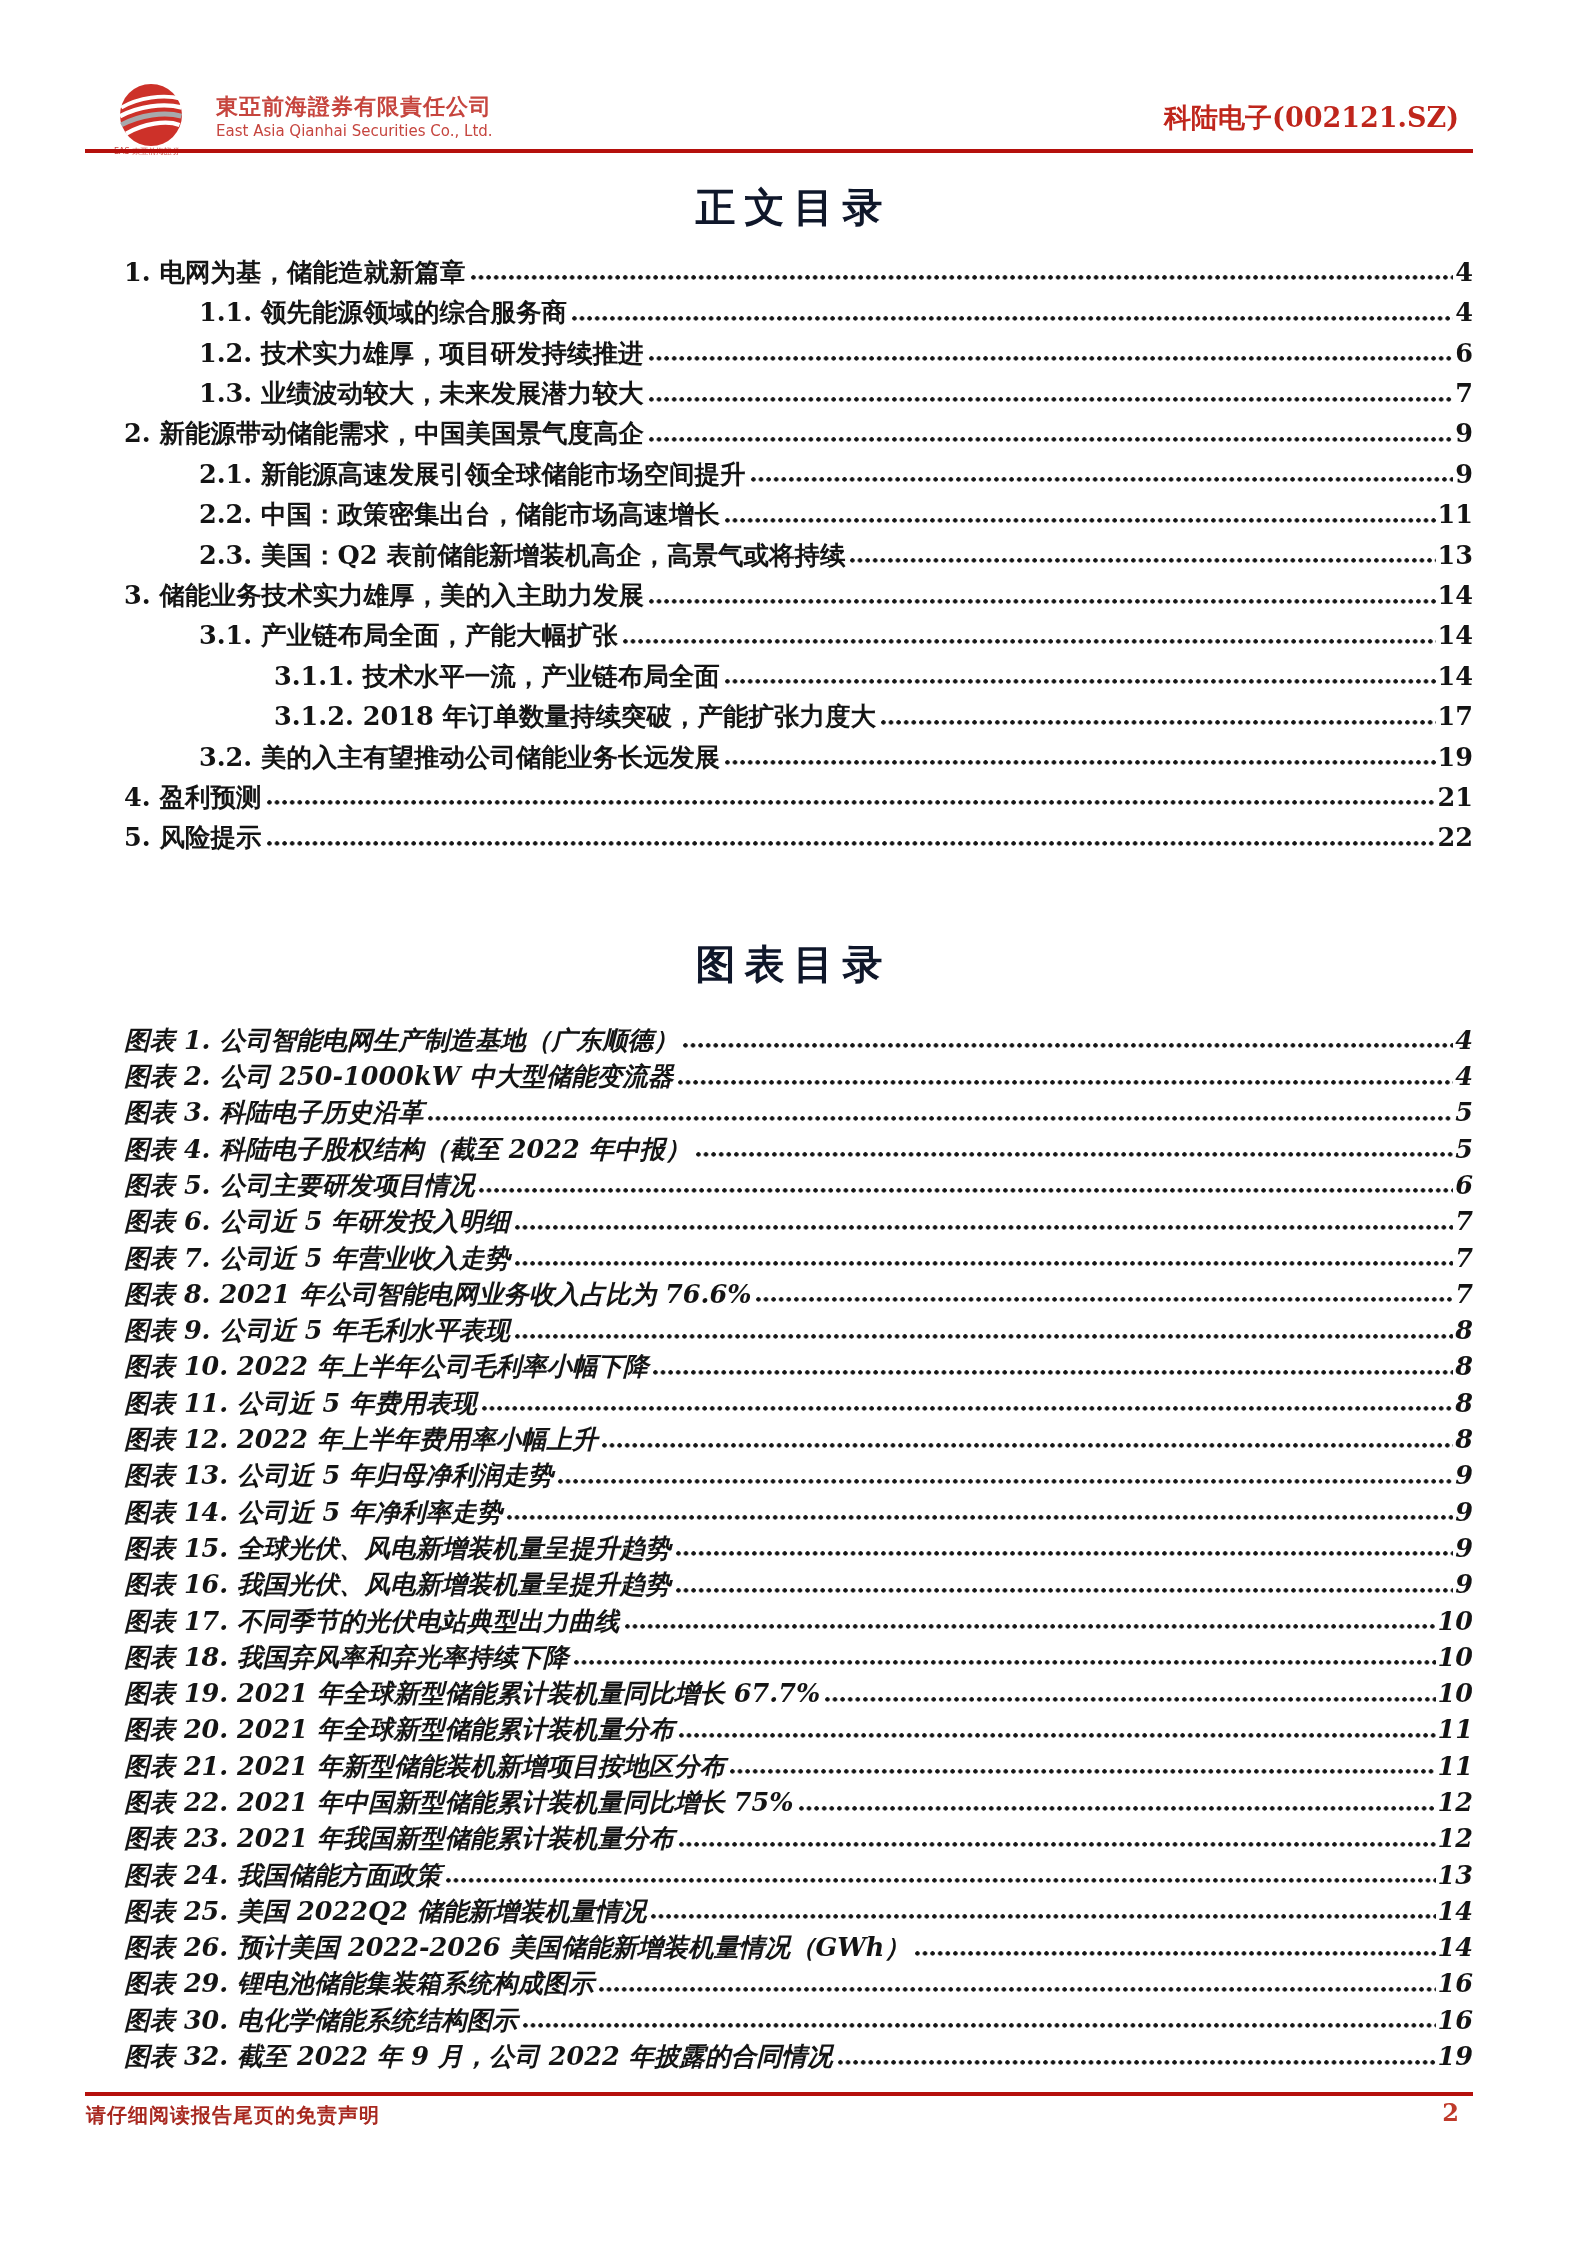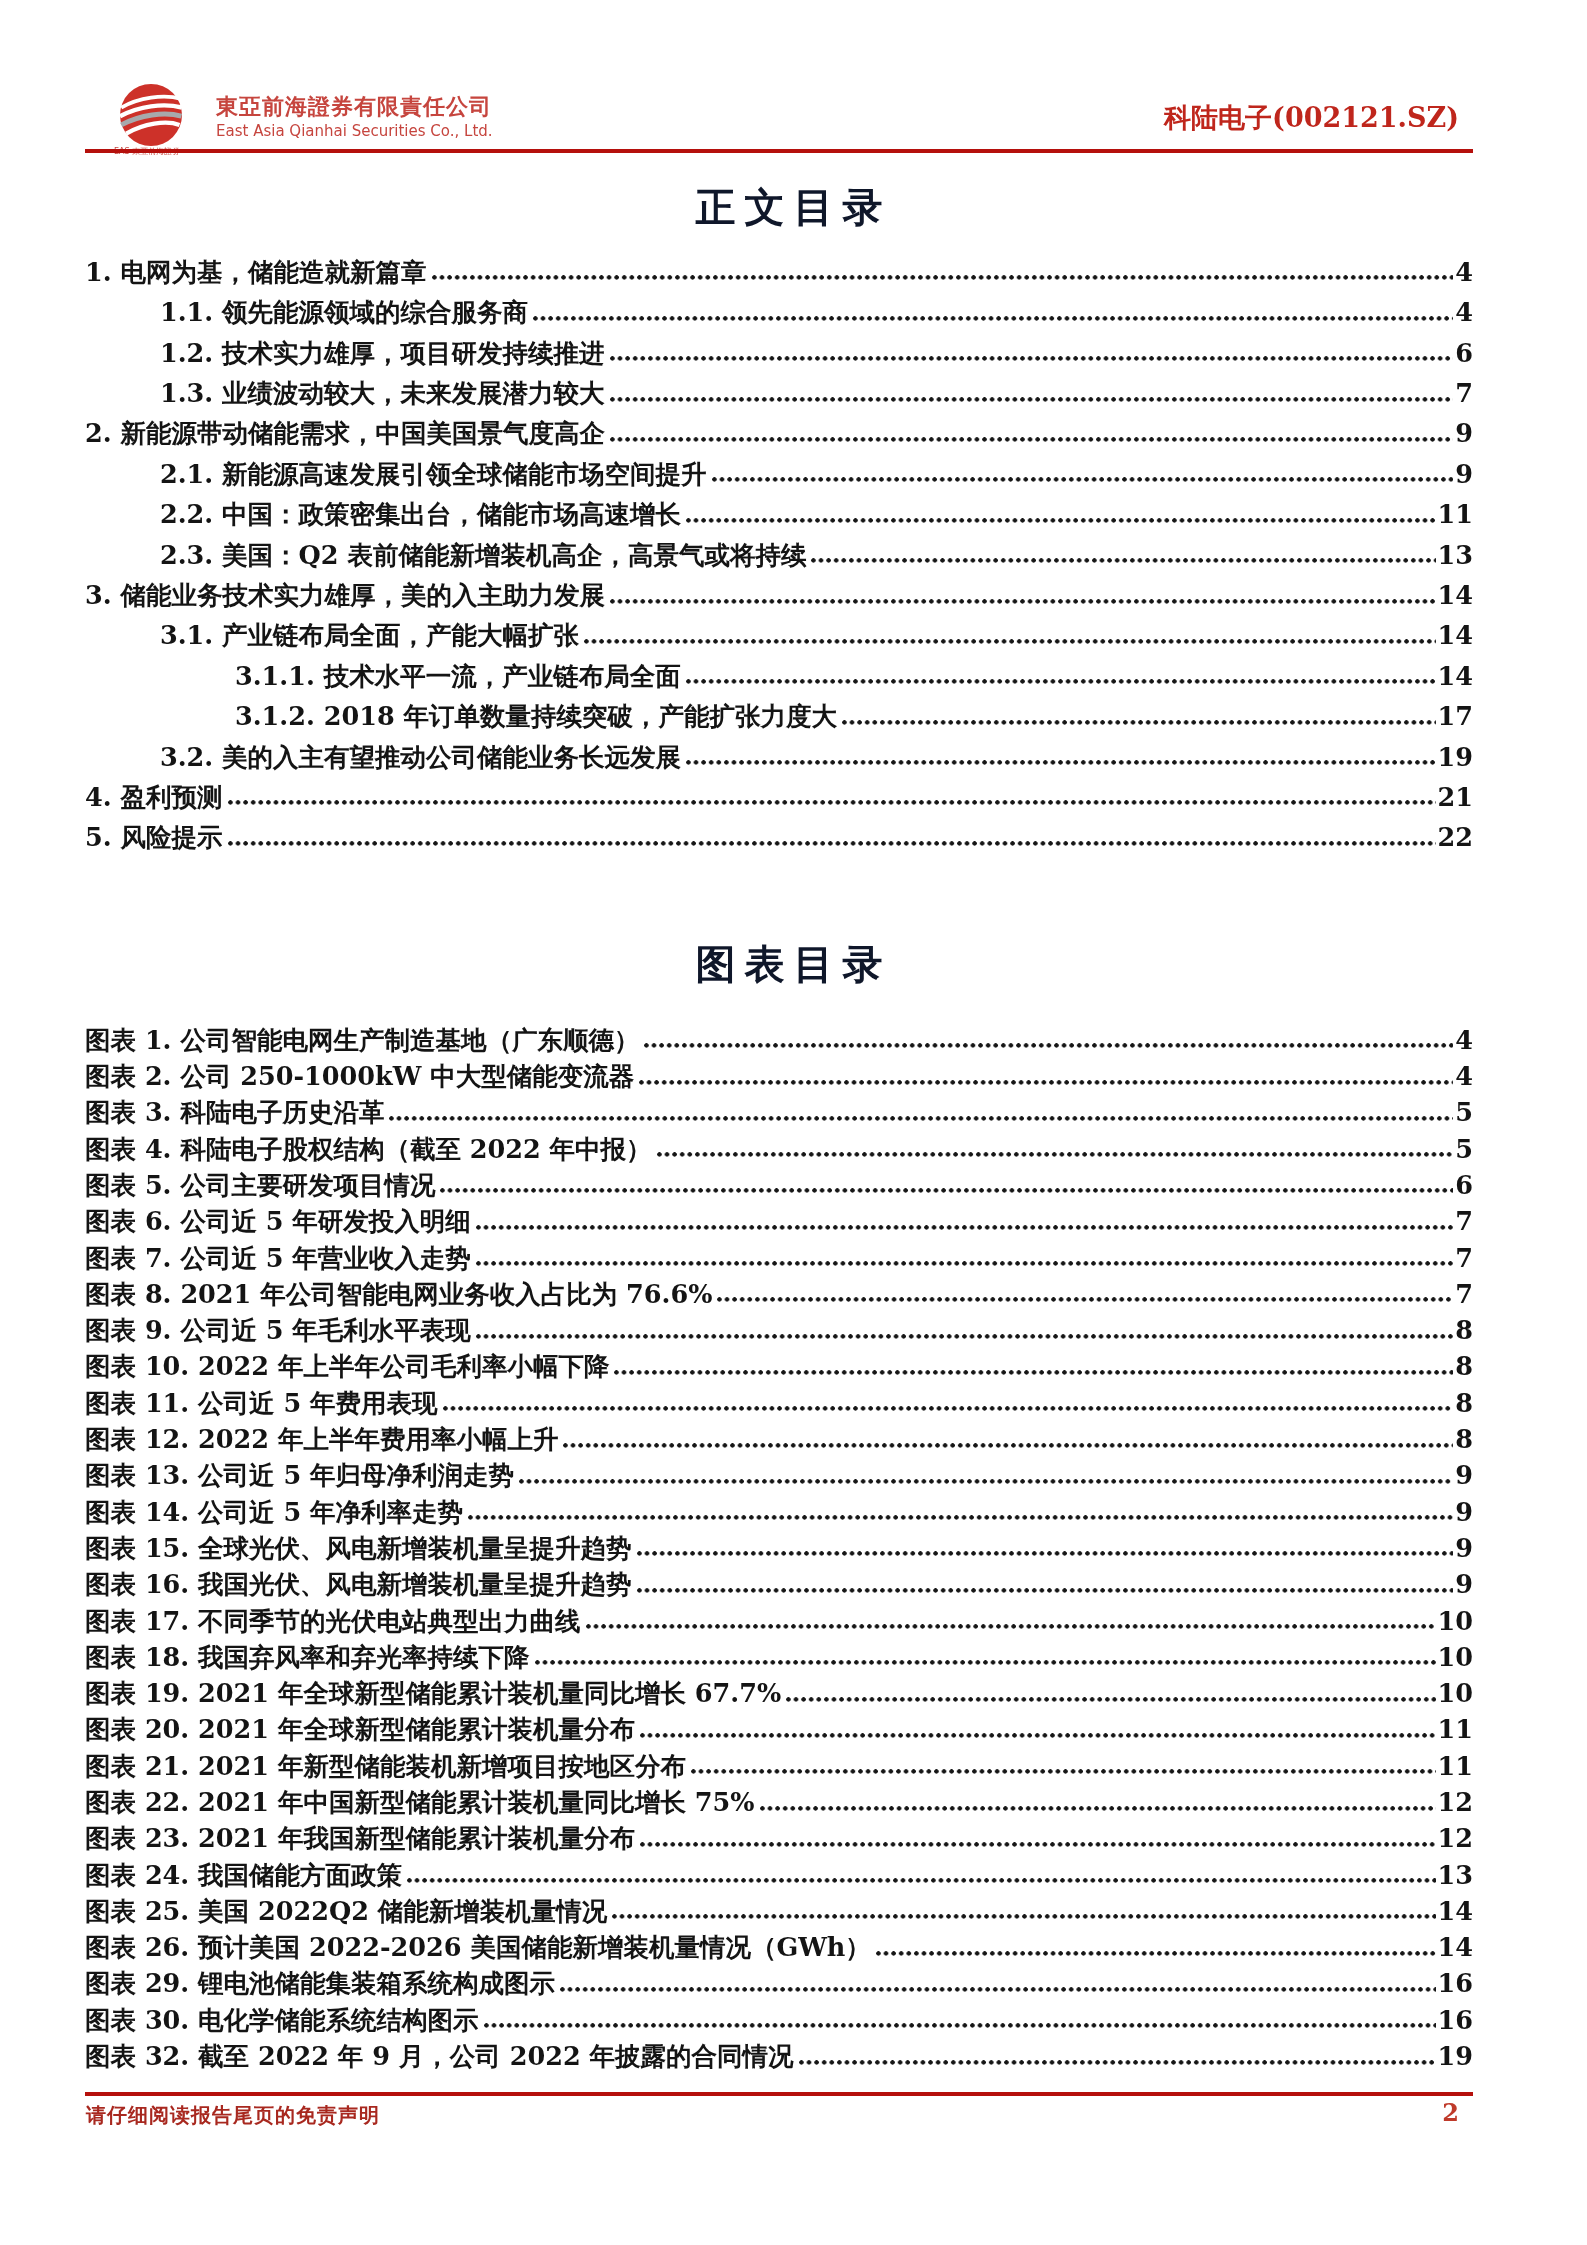--- a/index.html
+++ b/index.html
@@ -21,23 +21,23 @@
   
   .sec-title{position:absolute;left:0;width:100%;text-align:center;font-size:40px;font-weight:bold;
         color:#0f172a;letter-spacing:9px;line-height:1.2;}
   #toc-title{top:183px;}
   #fig-title{top:940px;}
 
   
   .list{position:absolute;left:85px;width:1388px;display:flex;flex-direction:column;}
   #toc-list{top:246px;}
   #fig-list{top:1018px;}
-  .row{display:flex;align-items:flex-end;font-weight:bold;color:#141414;font-size:25.5px;}
+  .row{display:flex;align-items:flex-end;font-weight:bold;color:#141414;font-size:25.5px;margin-left:39px;}
   #toc-list .row{height:40.4px;}
-  #fig-list .row{height:36.3px;}
+  #fig-list .row{height:36.3px;font-style:italic;}
   .lvl2{padding-left:75px;}
   .lvl3{padding-left:150px;}
   .lbl{white-space:nowrap;line-height:1.12;}
   .dots{flex:1;align-self:flex-end;height:5px;margin:0 2px 6px 5px;
         background-image:radial-gradient(circle at 2.4px 2.4px,#161616 1.9px,transparent 2.5px);
         background-size:7.6px 5px;background-repeat:repeat-x;background-position:left bottom;}
   .pg{line-height:1.12;}
 
   
   #footer-rule{top:2092px;}

